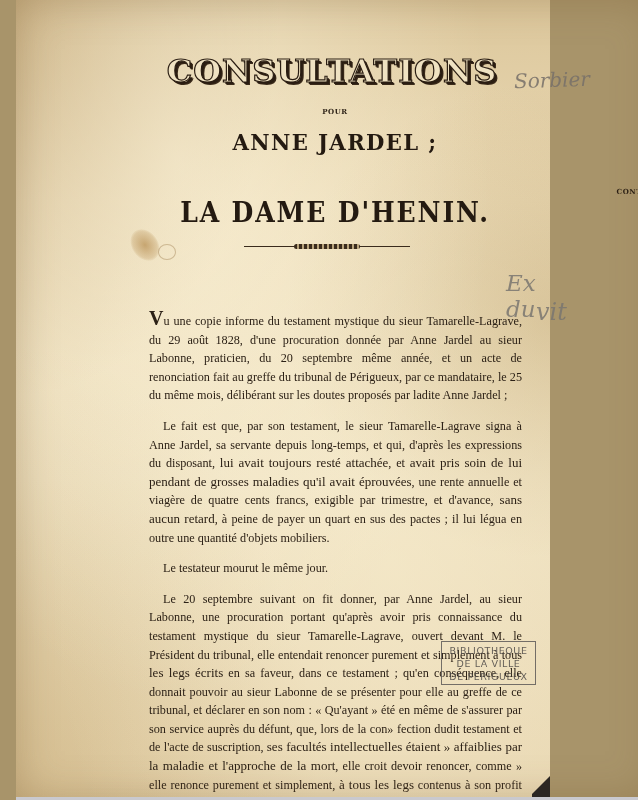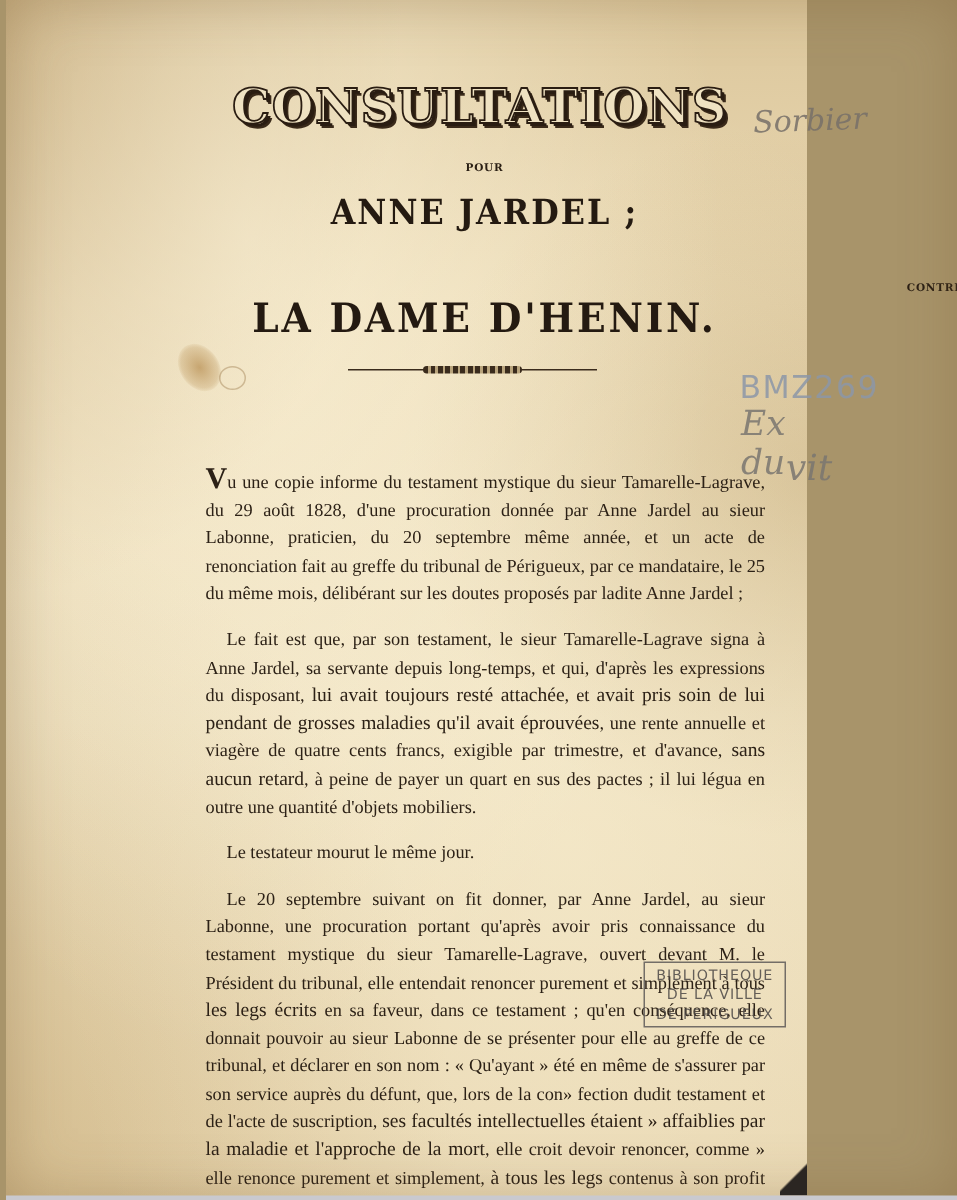--- a/index.html
+++ b/index.html
@@ -2,21 +2,21 @@
 <html><head>
   <meta charset="utf-8">
   <style>
     html, body { margin: 0; padding: 0; }
     body {
       width: 638px; height: 800px; overflow: hidden;
       background: #a8946a;
       position: relative;
     }
     .page {
-      position: absolute; left: 4px; top: 0; width: 534px; height: 800px;
+      position: absolute; left: 16px; top: 0; width: 534px; height: 800px;
       background:
         radial-gradient(ellipse at 30% 20%, rgba(255,248,225,0.55) 0%, rgba(255,248,225,0) 60%),
         radial-gradient(ellipse at 70% 70%, rgba(250,240,210,0.5) 0%, rgba(250,240,210,0) 65%),
         radial-gradient(ellipse at 0% 0%, rgba(170,135,80,0.55) 0%, rgba(170,135,80,0) 35%),
         radial-gradient(ellipse at 100% 40%, rgba(180,150,95,0.45) 0%, rgba(180,150,95,0) 35%),
         radial-gradient(ellipse at 0% 100%, rgba(190,160,105,0.45) 0%, rgba(190,160,105,0) 40%),
         linear-gradient(180deg, #dcc79c 0%, #ead9b4 25%, #eddfbe 60%, #e6d4ae 100%);
       font-family: "DejaVu Serif", serif;
       color: #2a1f14;
     }
@@ -129,21 +129,20 @@
 
   <div class="divider">
     <div class="line"></div>
     <div class="orn"></div>
   </div>
 
   <div class="stain"></div>
   <div class="stain2"></div>
 
   <div class="handwriting hw-sorbier">Sorbier</div>
-  <div class="stamp-code">BMZ269</div>
   <div class="handwriting hw-exdu">Ex du</div>
   <div class="handwriting hw-vit">vit</div>
 
   <div class="body-text">
     <p><span class="dropcap">V</span><span>u une copie informe du testament mystique du sieur Tamarelle-Lagrave, du 29 août 1828, d'une procuration donnée par Anne Jardel au sieur Labonne, praticien, du 20 septembre même année, et un acte de renonciation fait au greffe du tribunal de Périgueux, par ce mandataire, le 25 du même mois, délibérant sur les doutes proposés par ladite Anne Jardel ;</span></p>
     <p class="indent"><span>Le fait est que, par son testament, le sieur Tamarelle-Lagrave signa à Anne Jardel, sa servante depuis long-temps, et qui, d'après les expressions du disposant, </span><span class="it">lui avait toujours resté attachée</span><span>, et </span><span class="it">avait pris soin de lui pendant de grosses maladies qu'il avait éprouvées</span><span>, une rente annuelle et viagère de quatre cents francs, exigible par trimestre, et d'avance, </span><span class="it">sans aucun retard</span><span>, à peine de payer un quart en sus des pactes ; il lui légua en outre une quantité d'objets mobiliers.</span></p>
     <p class="indent">Le testateur mourut le même jour.</p>
     <p class="indent"><span>Le 20 septembre suivant on fit donner, par Anne Jardel, au sieur Labonne, une procuration portant qu'après avoir pris connaissance du testament mystique du sieur Tamarelle-Lagrave, ouvert devant M. le Président du tribunal, elle entendait renoncer purement et simplement à tous </span><span class="it">les legs écrits</span><span> en sa faveur, dans ce testament ; qu'en conséquence, elle donnait pouvoir au sieur Labonne de se présenter pour elle au greffe de ce tribunal, et déclarer en son nom : « Qu'ayant » été en même de s'assurer par son service auprès du défunt, que, lors de la con» fection dudit testament et de l'acte de suscription, </span><span class="it">ses facultés intellectuelles étaient » affaiblies par la maladie et l'approche de la mort</span><span>, elle croit devoir renoncer, comme » elle renonce purement et simplement, </span><span class="it">à tous les legs</span><span> contenus à son profit dans » ledit testament, passer et signer tous actes, etc. »</span></p>
   </div>
 

